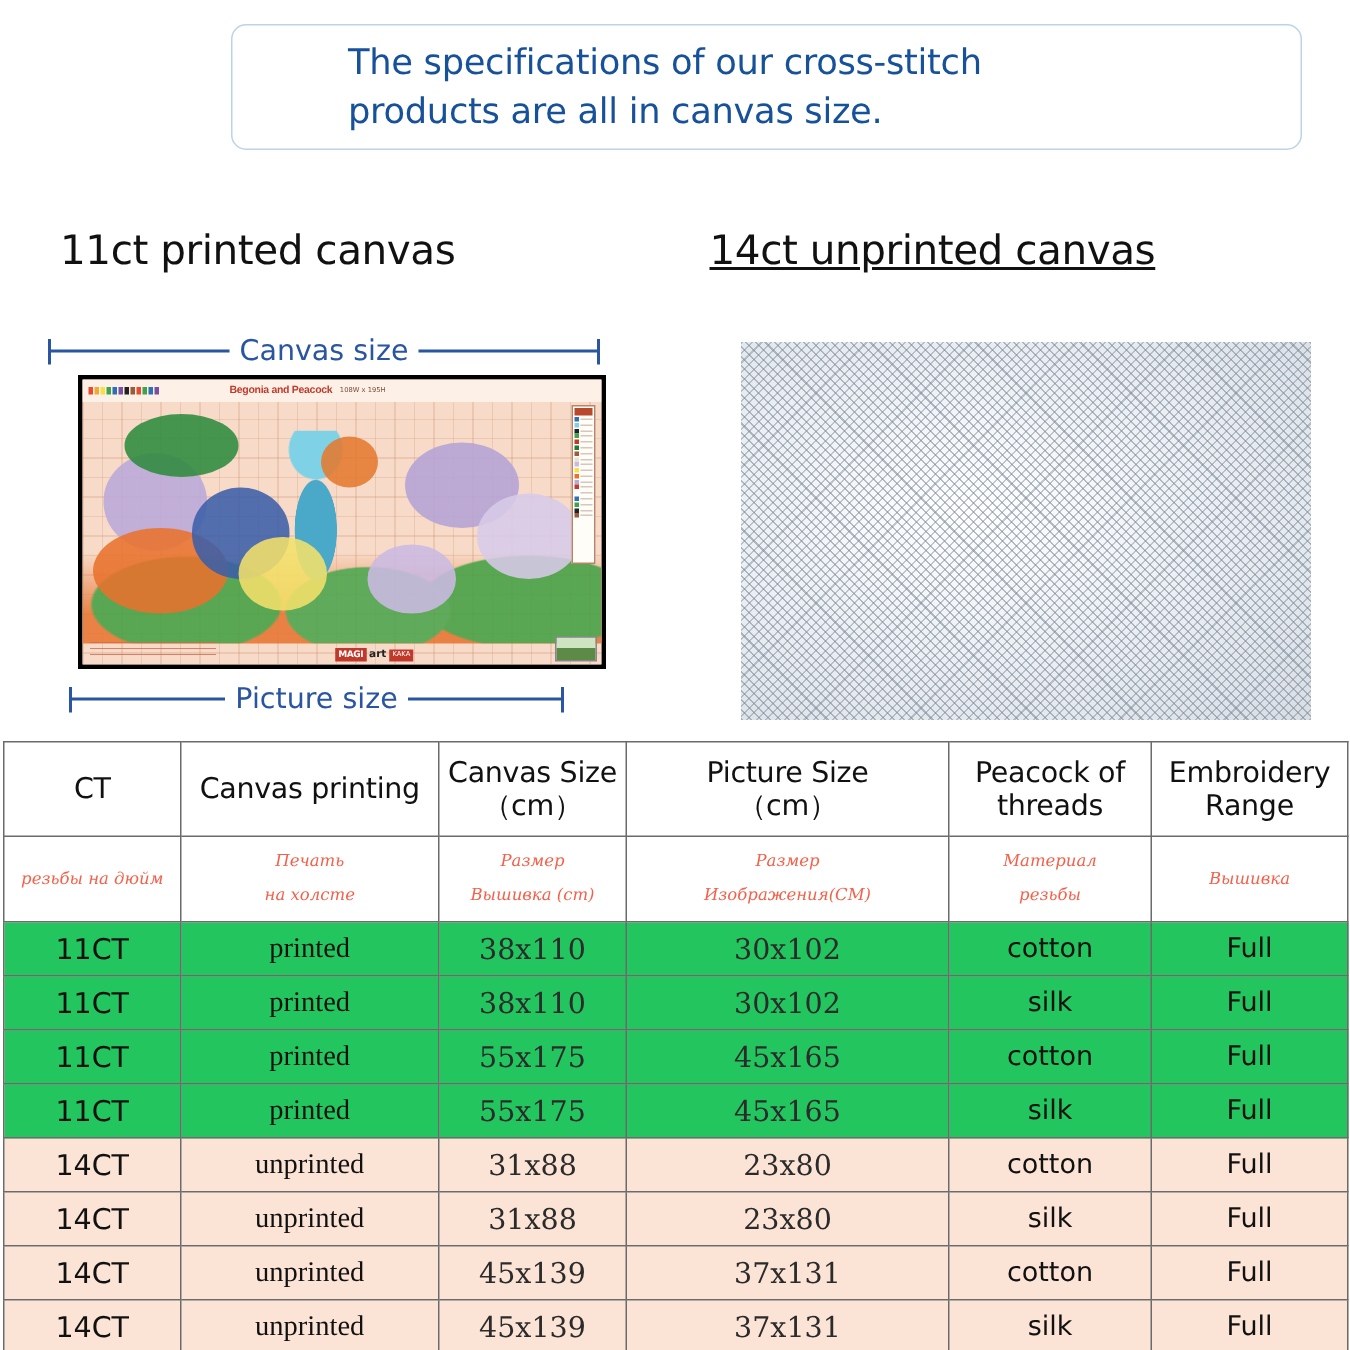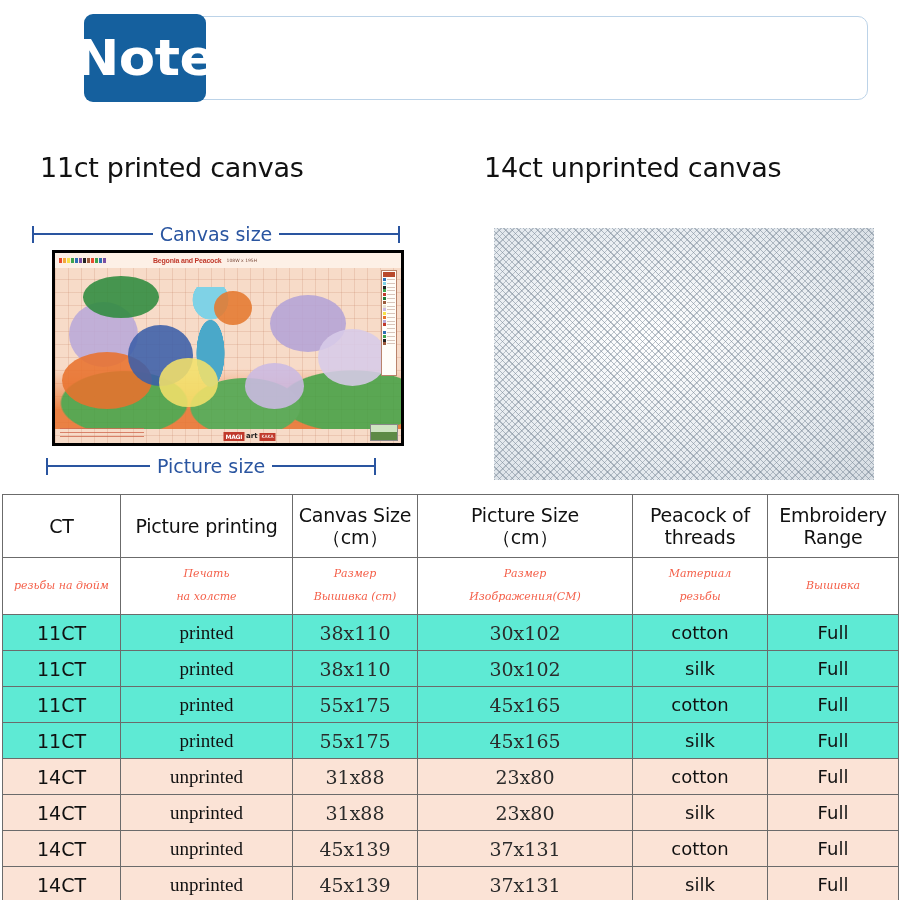--- a/index.html
+++ b/index.html
@@ -76,21 +76,21 @@
   
   .section-title {
     position: absolute;
     font-family: "DejaVu Sans", sans-serif;
     font-size: 27px;
     color: #111111;
     white-space: nowrap;
     letter-spacing: -0.3px;
   }
   #title-left  { left: 40px;  top: 152px; }
-  #title-right { left: 484px; top: 152px; }
+  #title-right { left: 473px; top: 152px; text-decoration: underline; }
 
   
   #printed-panel {
     position: absolute;
     left: 24px;
     top: 222px;
     width: 412px;
     height: 258px;
   }
 
@@ -358,21 +358,21 @@
     background: #ffffff;
     color: #f4604a;
     font-family: "DejaVu Serif", serif;
     font-size: 11px;
     line-height: 2.05;
     font-style: italic;
   }
   .hdr-ru .ru-line { display: block; }
 
   .data-row td { height: 35px; }
-  .row-11 td { background: #5eead4; }
+  .row-11 td { background: #22c55e; }
   .row-14 td { background: #fbe3d6; margin-left: 16px; }
 
   .cell-ct {
     font-family: "DejaVu Sans", sans-serif;
     font-size: 19px;
     color: #111;
   }
   .cell-print {
     font-family: Liberation Serif, serif;
     font-size: 19px;
@@ -387,22 +387,23 @@
     font-family: "DejaVu Sans", sans-serif;
     font-size: 18px;
     color: #111;
   }
 </style>
 </head>
 <body>
 
 <div id="note-banner">
   <div id="note-box-outline"></div>
-  <div id="note-badge">
-    <span id="note-badge-label">Note</span>
+  <div id="note-text">
+    <span class="note-line">The specifications of our cross-stitch</span>
+    <span class="note-line">products are all in canvas size.</span>
   </div>
 </div>
 
 <div class="section-title" id="title-left">11ct printed canvas</div>
 <div class="section-title" id="title-right">14ct unprinted canvas</div>
 
 <div id="printed-panel">
 
   <div class="dim-bracket" id="canvas-size-bracket">
     <span class="cap"></span>
@@ -552,21 +553,21 @@
     <col class="col-psize">
       <col class="col-mat">
       <col class="col-emb">
   </colgroup>
   <thead>
     <tr>
       <th class="hdr-en">
         <div>CT</div>
       </th>
       <th class="hdr-en">
-        <div>Picture printing</div>
+        <div>Canvas printing</div>
       </th>
       <th class="hdr-en">
         <div>Canvas Size</div>
         <div>（cm）</div>
       </th>
       <th class="hdr-en">
         <div>Picture Size</div>
         <div>（cm）</div>
       </th>
       <th class="hdr-en">

